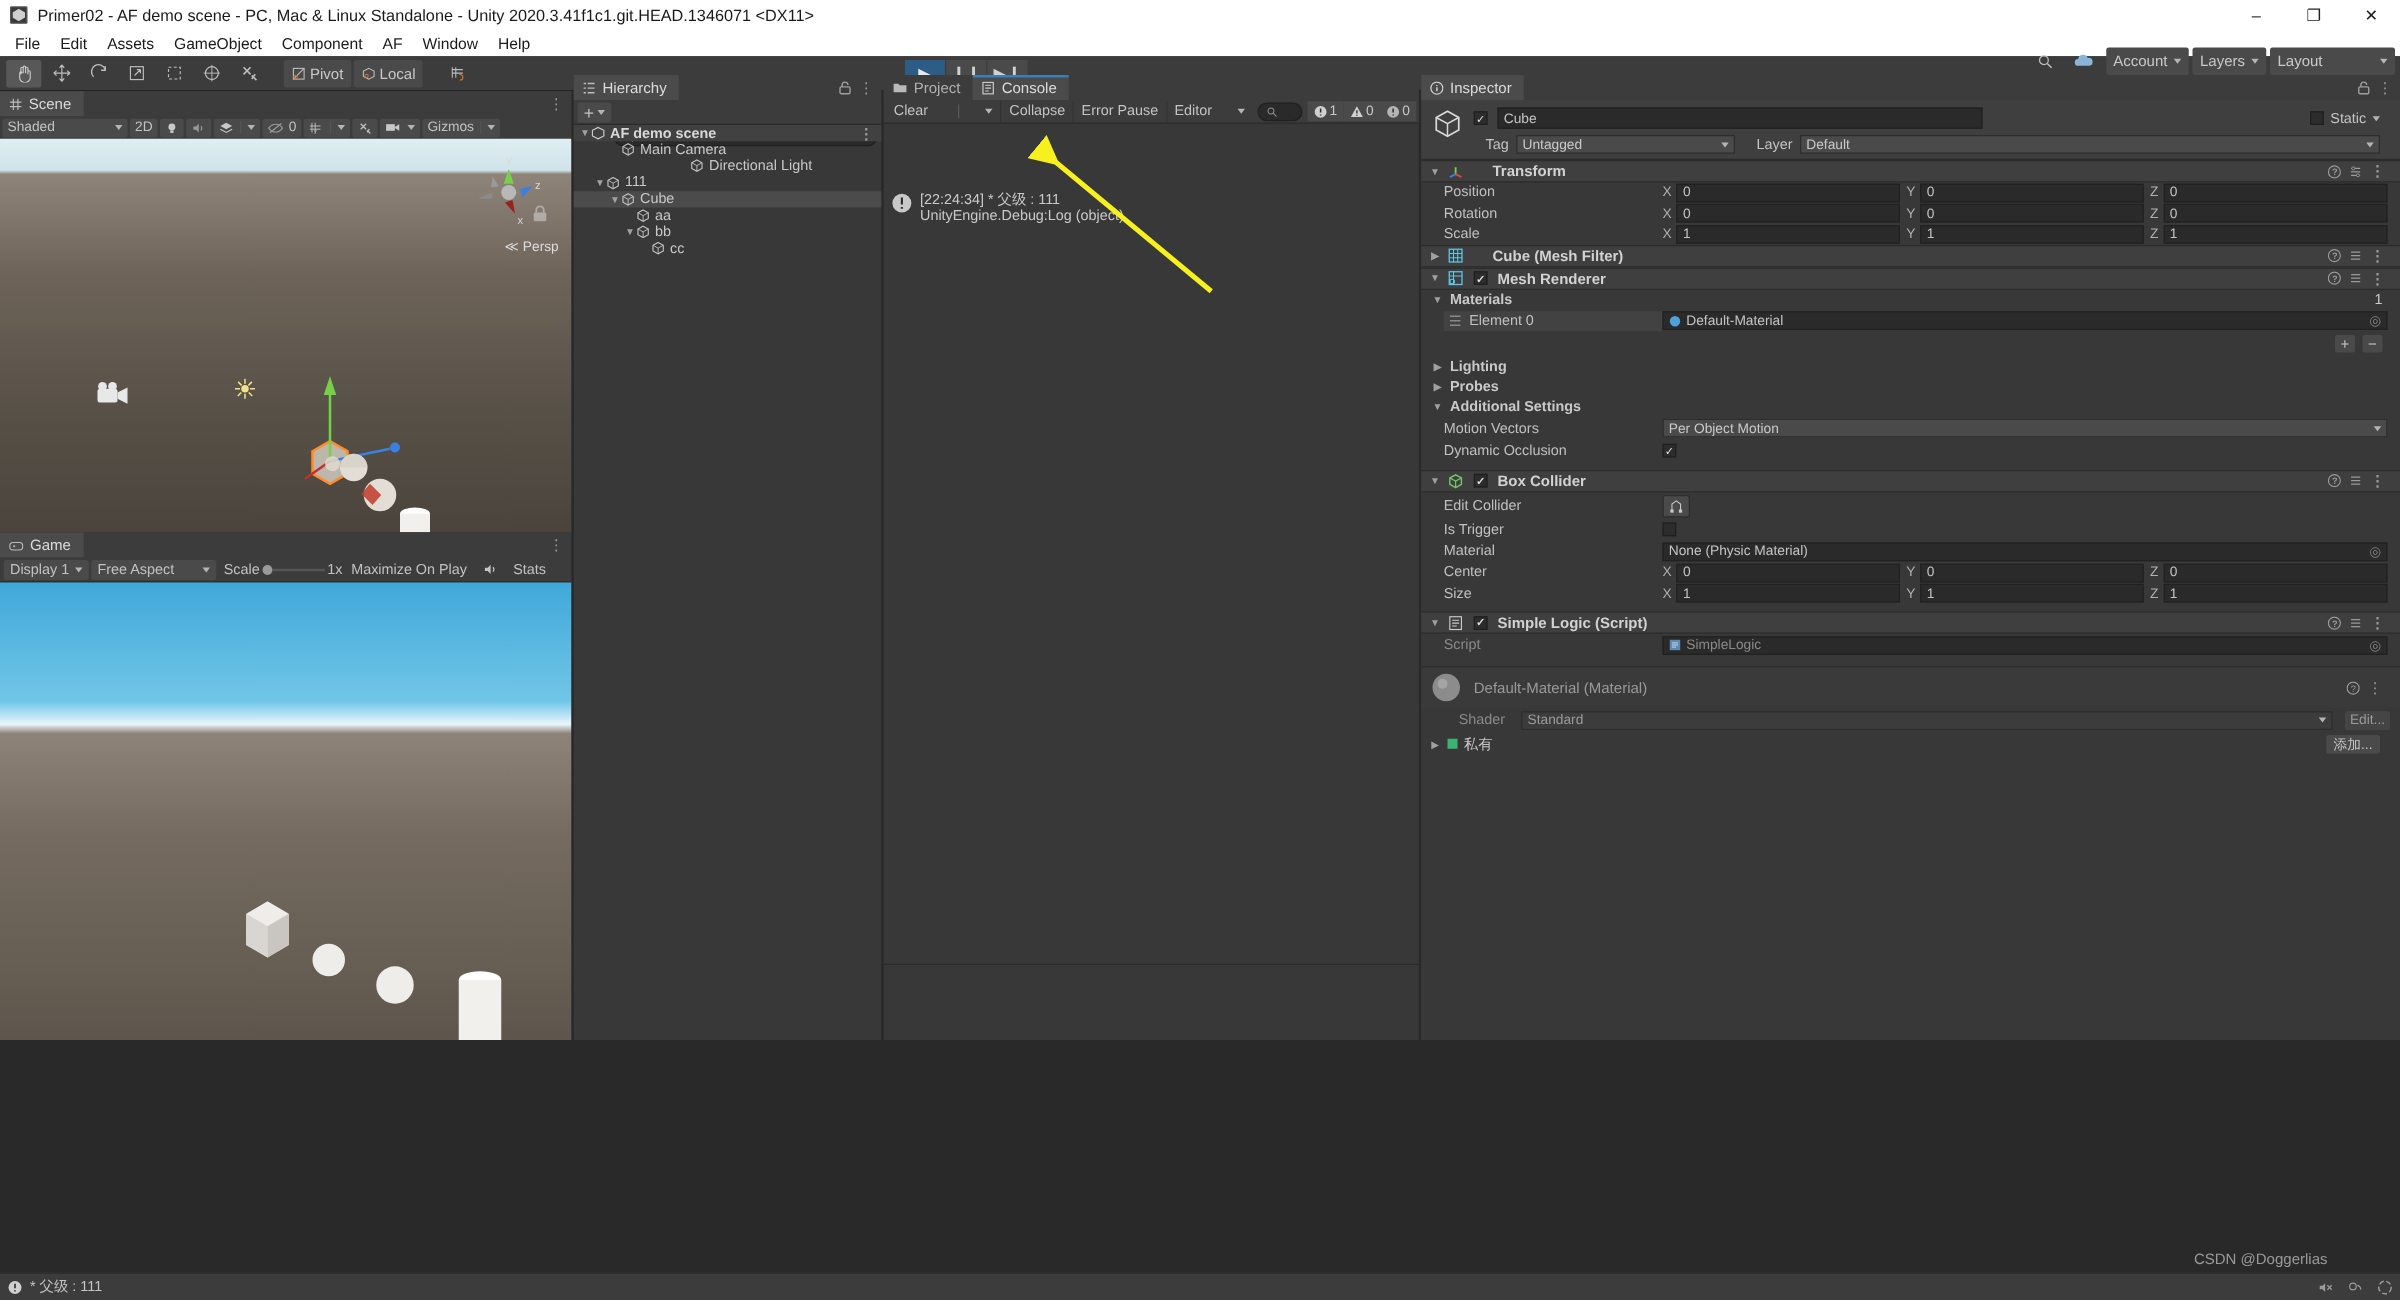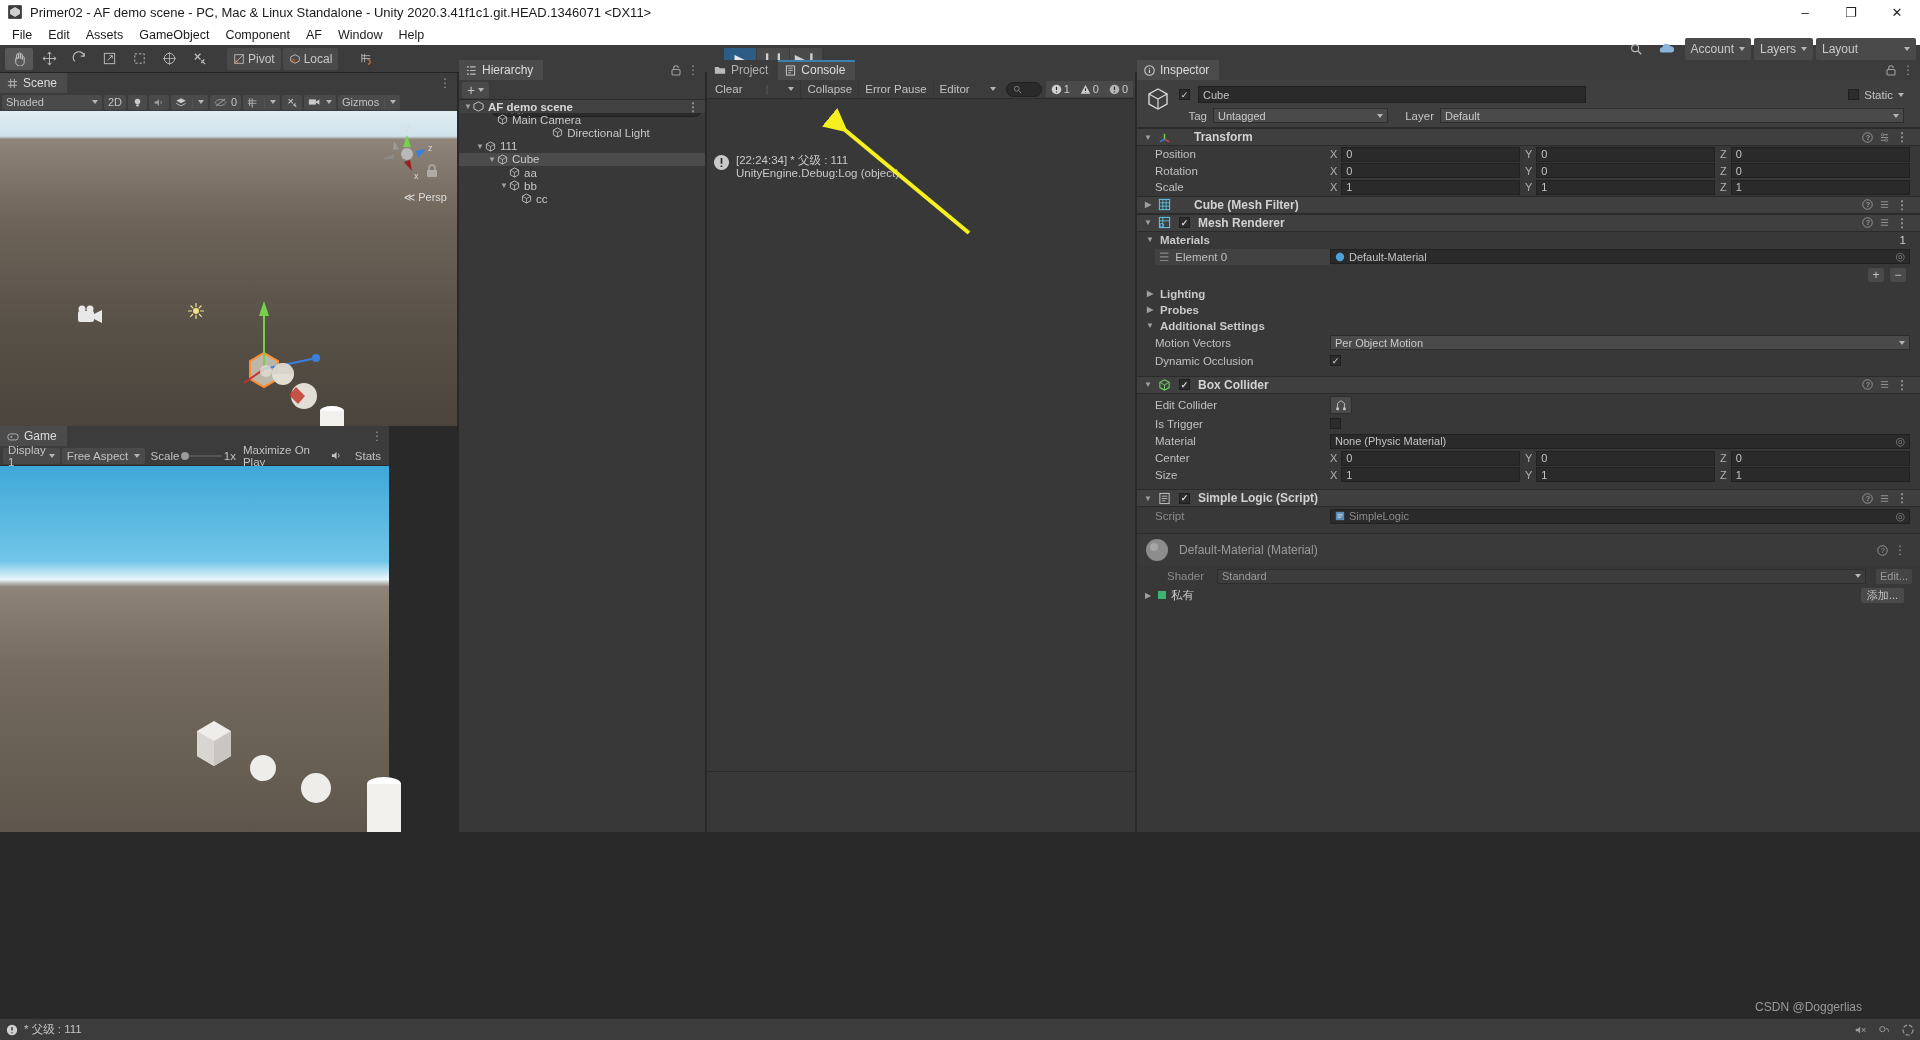--- a/index.html
+++ b/index.html
@@ -111,21 +111,21 @@
   }
   .sc-drop { height:15px; display:flex; align-items:center; gap:4px; padding:0 4px; background:#4a4a4a; border-radius:2px; }
   .scene-view {
     position:absolute; left:0; right:0; top:38px; bottom:0;
     background:linear-gradient(#dfeef2 0%, #cfe3ea 8%, #8f8479 9%, #6d6359 35%, #575047 70%, #4a443c 100%);
     overflow:hidden;
   }
   .persp-label { position:absolute; right:10px; top:80px; font-size:11px; color:#dcdcdc; }
 
   
-  #game-panel { left:0; top:426px; width:389px; height:406px; }
+  #game-panel { left:0; top:426px; width:457px; height:406px; }
   .game-view {
     position:absolute; left:0; right:0; top:40px; bottom:0;
     background:linear-gradient(#3fa8d8 0%, #71c6e8 26%, #eaf6fb 31%, #8d8378 33%, #756b60 55%, #5e564c 100%);
   }
 
   
   #hier-panel { left:459px; top:60px; width:246px; height:772px; }
   .hrow {
     height:13.2px; display:flex; align-items:center; font-size:11.5px;
     color:#c8c8c8; padding-left:4px; white-space:nowrap;

